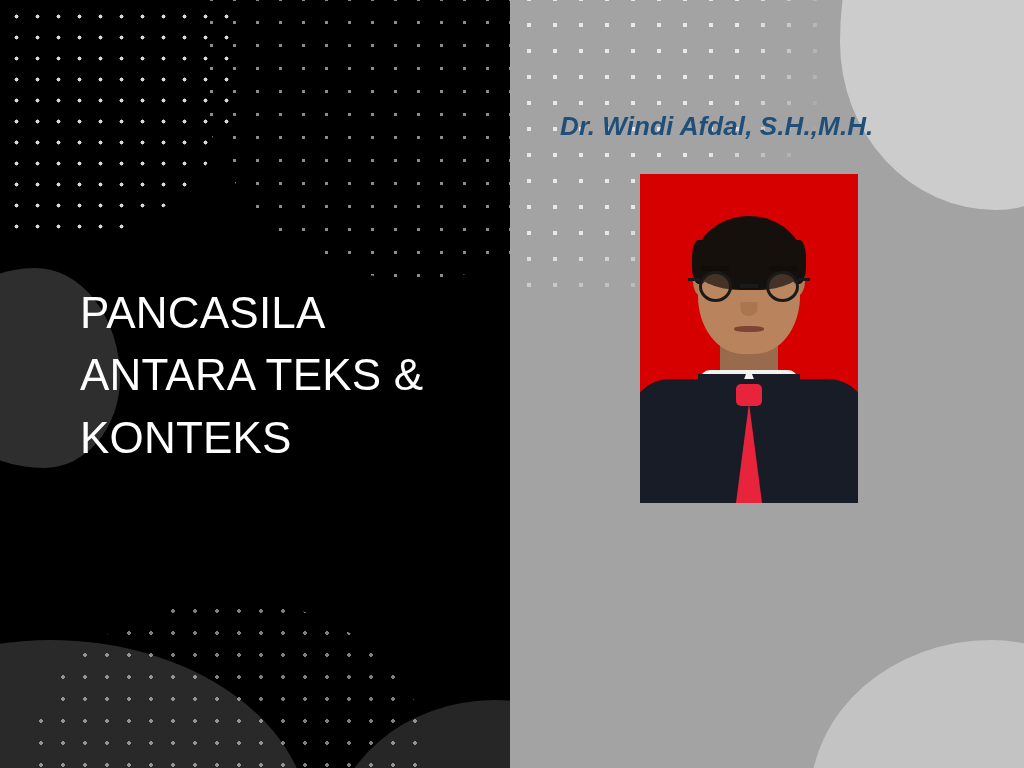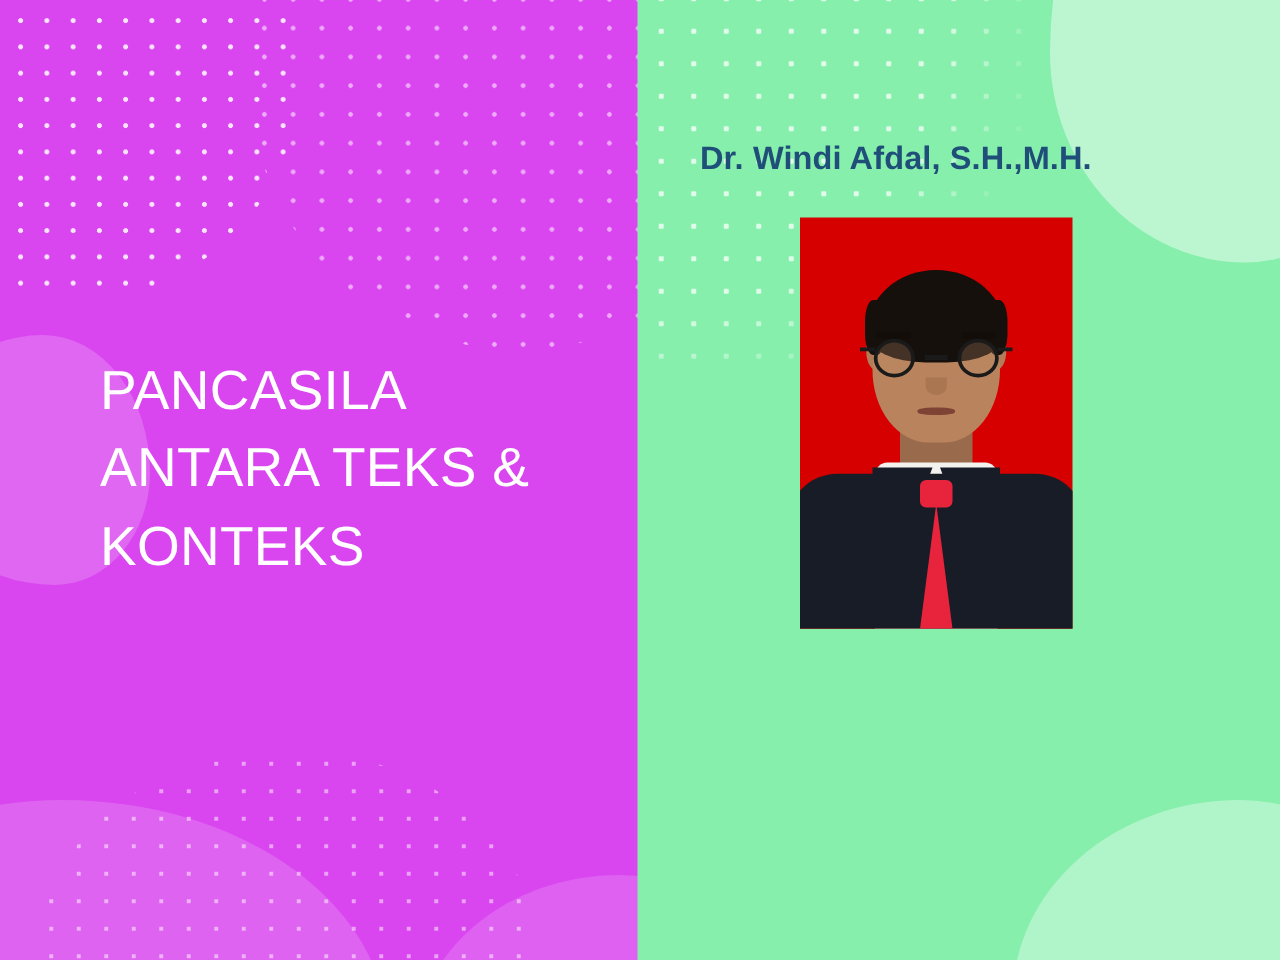--- a/index.html
+++ b/index.html
@@ -12,21 +12,21 @@
   .slide {
     position:relative;
     width:1024px; height:768px;
     overflow:hidden;
   }
 
   
   .left-panel {
     position:absolute; left:0; top:0;
     width:564px; height:768px;
-    background:#d946ef;
+    background:#000000;
     overflow:hidden;
   }
   
   .dots-topleft {
     position:absolute; left:-120px; top:-120px;
     width:360px; height:360px;
     border-radius:50%;
     background-image:radial-gradient(circle, #ffffff 1.9px, transparent 2.1px);
     background-size:21px 21px;
     opacity:.85;
@@ -89,22 +89,23 @@
     font-weight:400;
     line-height:1.42;
     letter-spacing:.2px;
     white-space:pre-line;
   }
 
   
   .right-panel {
     position:absolute; left:510px; top:0;
     width:514px; height:768px;
-    background:#86efac;
+    background:#a3a3a3;
     overflow:hidden;
+    font-style:italic;
   }
   .dots-right {
     position:absolute; left:-20px; top:-40px;
     width:330px; height:340px;
     background-image:radial-gradient(circle, #ffffff 2.2px, transparent 2.4px);
     background-size:26px 26px;
     opacity:.75;
     -webkit-mask-image:radial-gradient(circle at 10% 18%, #000 0%, #000 55%, transparent 78%);
             mask-image:radial-gradient(circle at 10% 18%, #000 0%, #000 55%, transparent 78%);
   }

